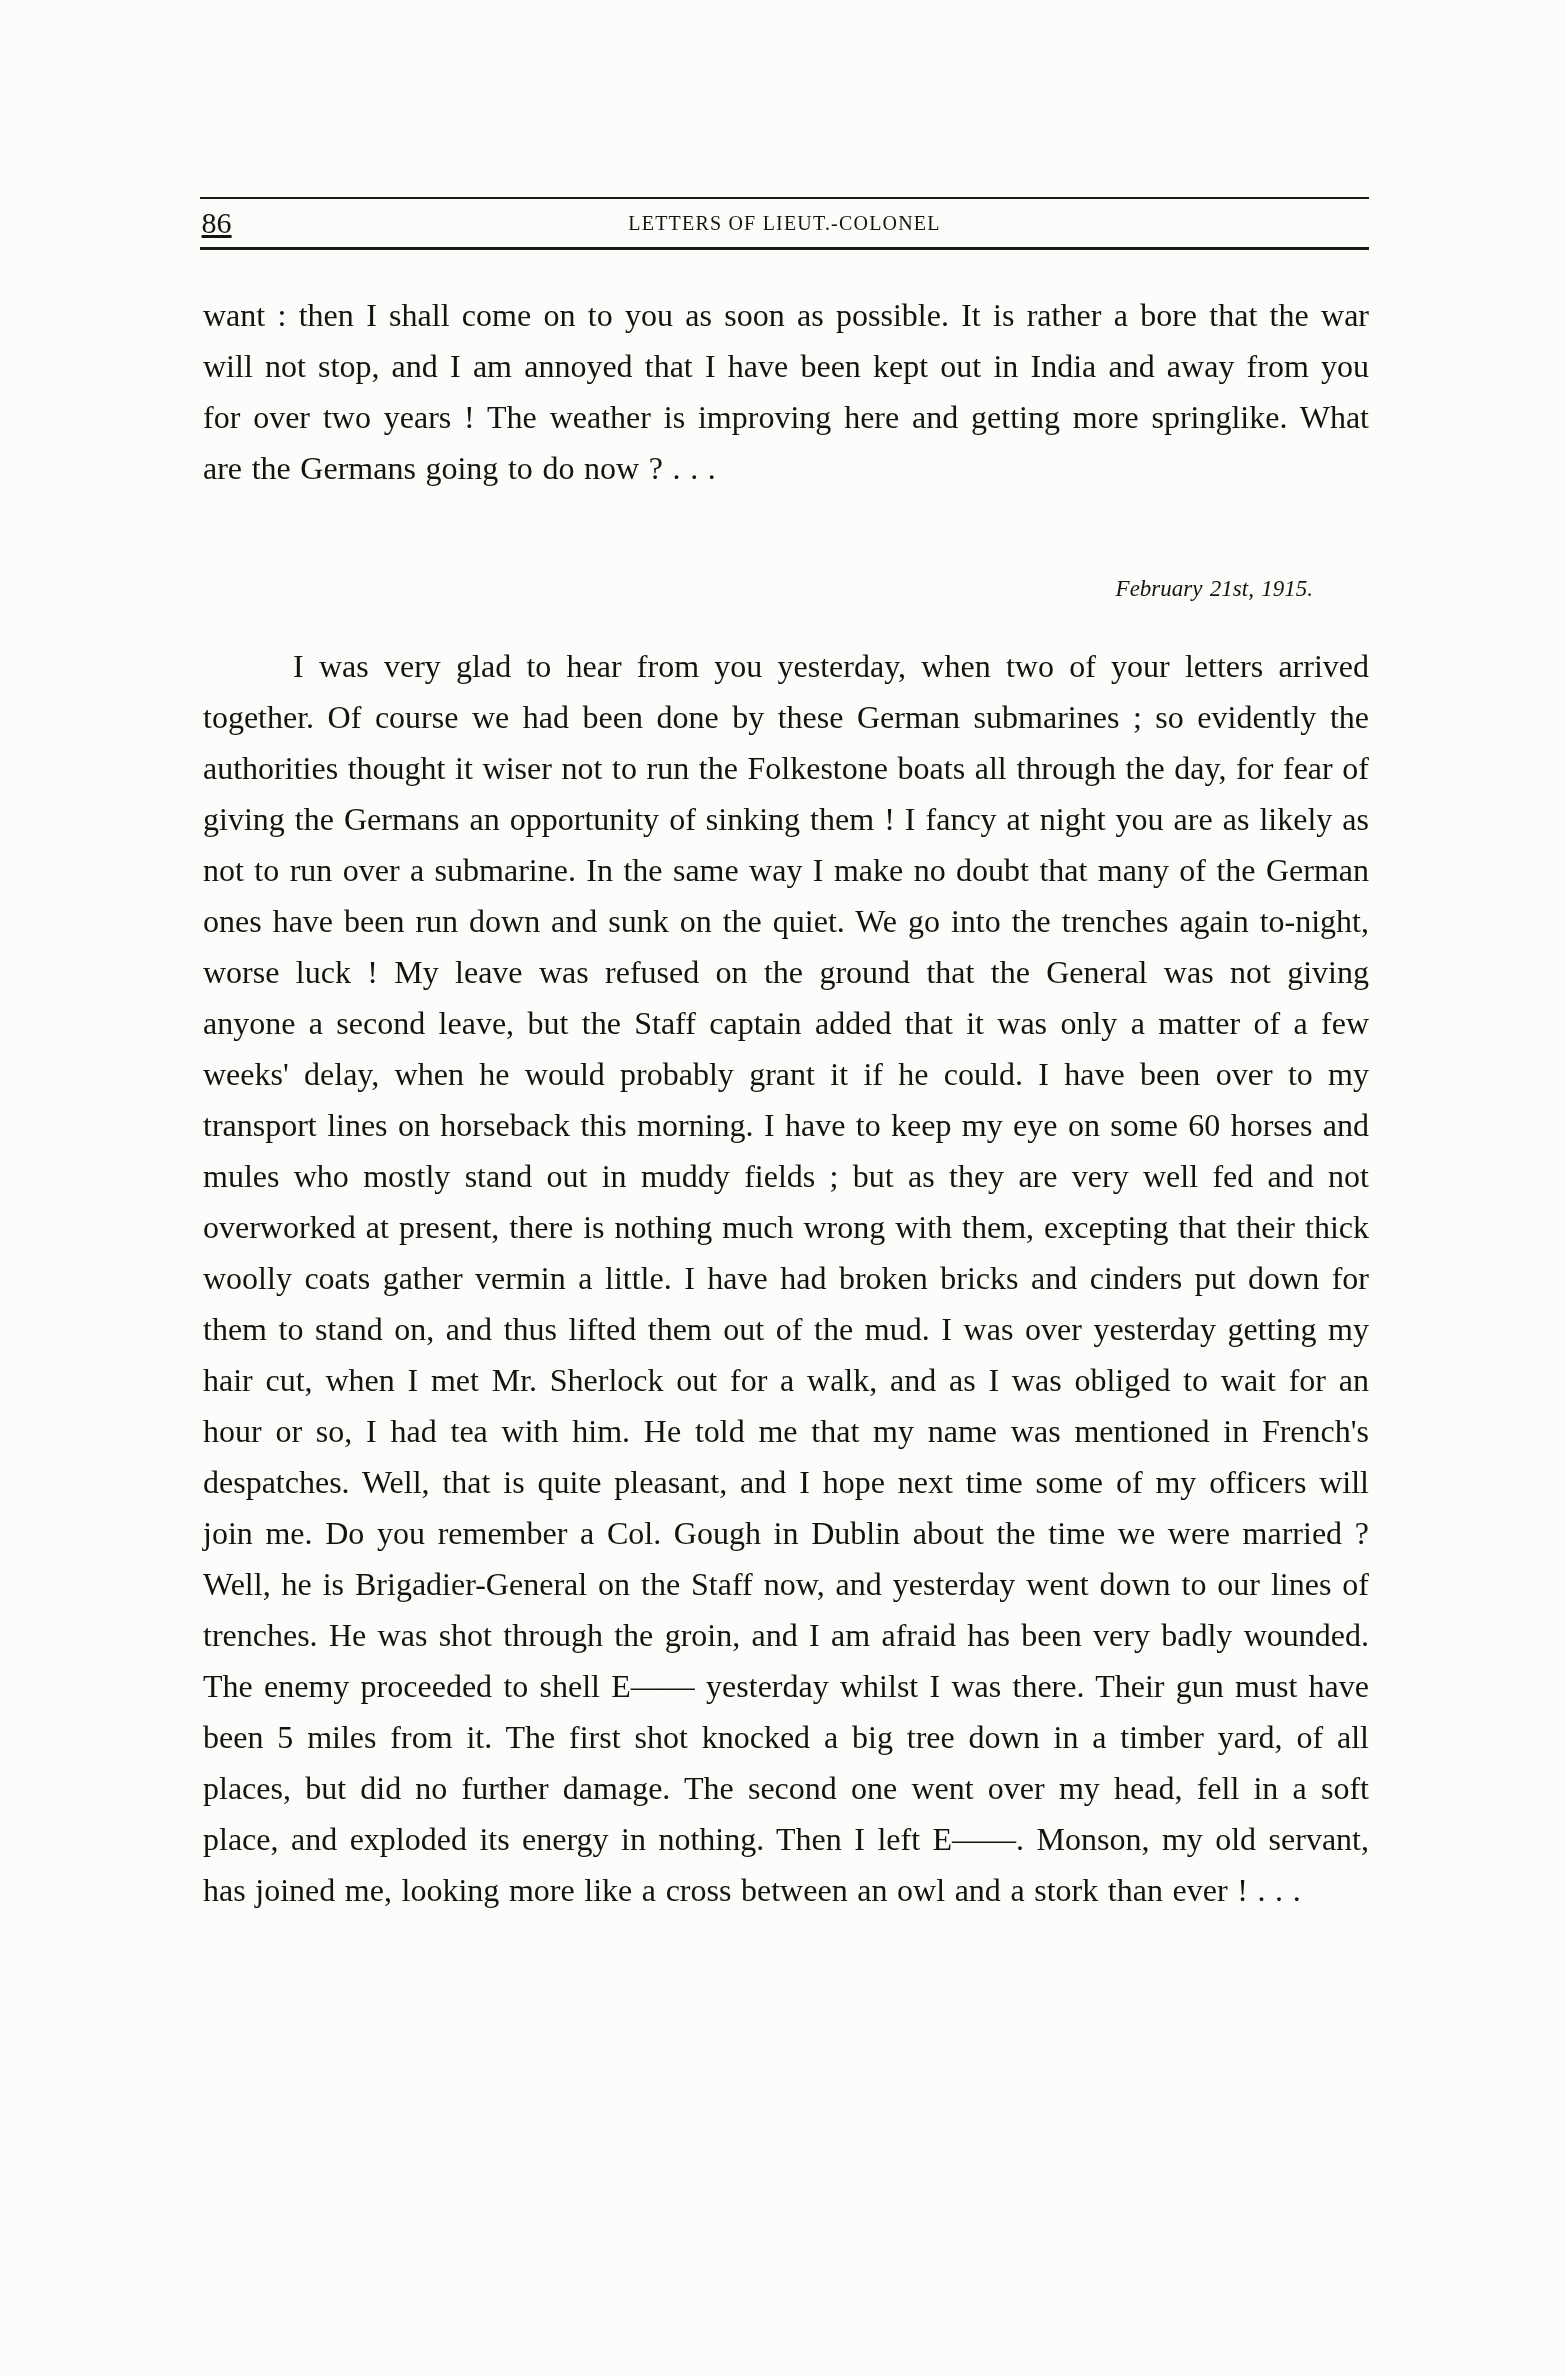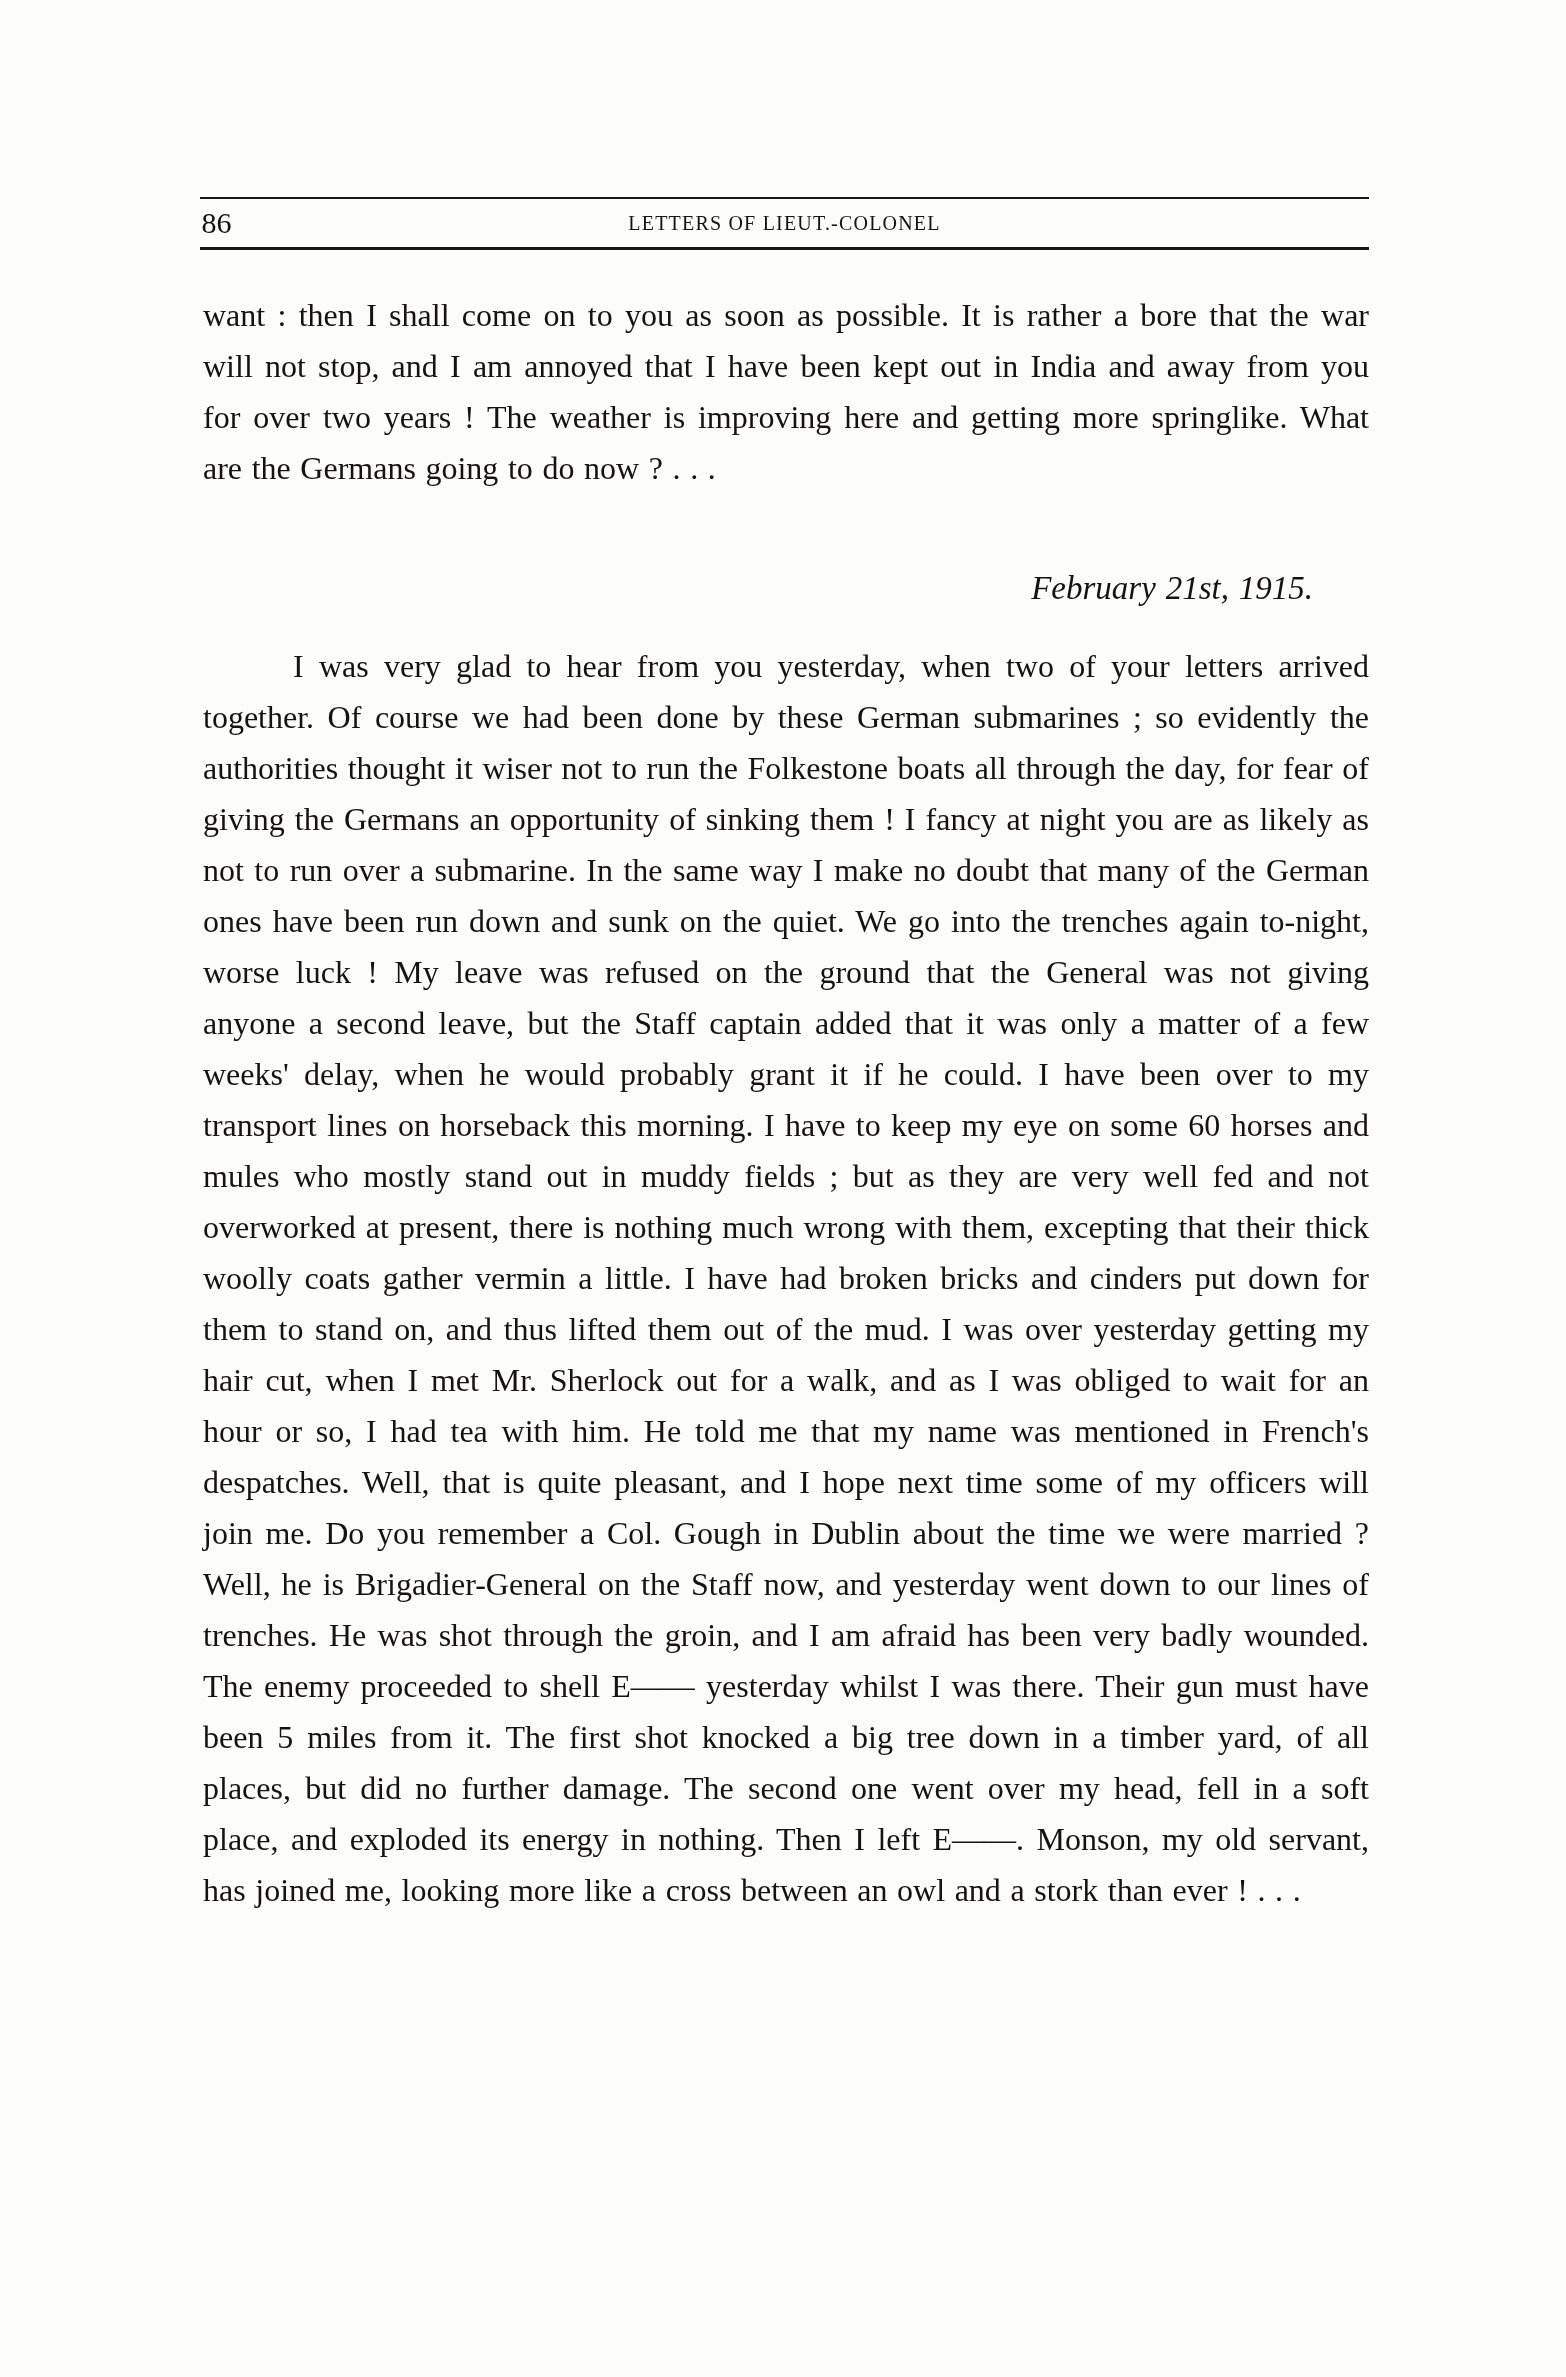--- a/index.html
+++ b/index.html
@@ -32,20 +32,21 @@
     display: flex;
     align-items: center;
     justify-content: center;
   }
   .page-number {
     position: absolute;
     left: 1.6px;
     top: 50%;
     transform: translateY(-50%);
     font-size: 30px;
+    text-decoration: underline;
   }
   .running-head {
     font-size: 20px;
     letter-spacing: 1.2px;
   }
   .body-text {
     position: absolute;
     top: 290px;
     left: 203px;
     width: 1166px;
@@ -55,21 +56,21 @@
     word-spacing: 1.6px;
   }
   p { margin: 0; }
   .para-continuation {
     text-indent: 0;
   }
   .date-line {
     margin: 69px 56px 27px 0;
     text-align: right;
     font-style: italic;
-    font-size: 33px;
+    font-size: 23px;
   }
   .para-indent {
     text-indent: 90px;
     margin-top: 16px;
   }
 </style>
 </head>
 <body>
 
 <div class="page">

